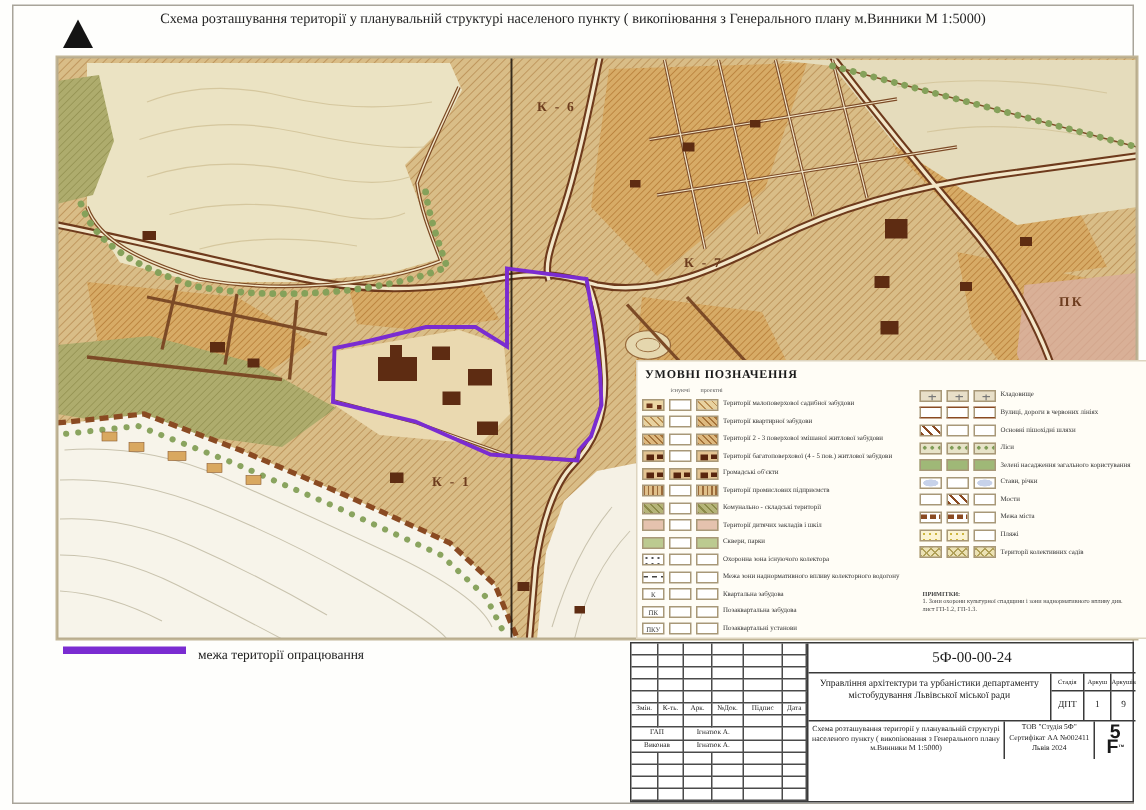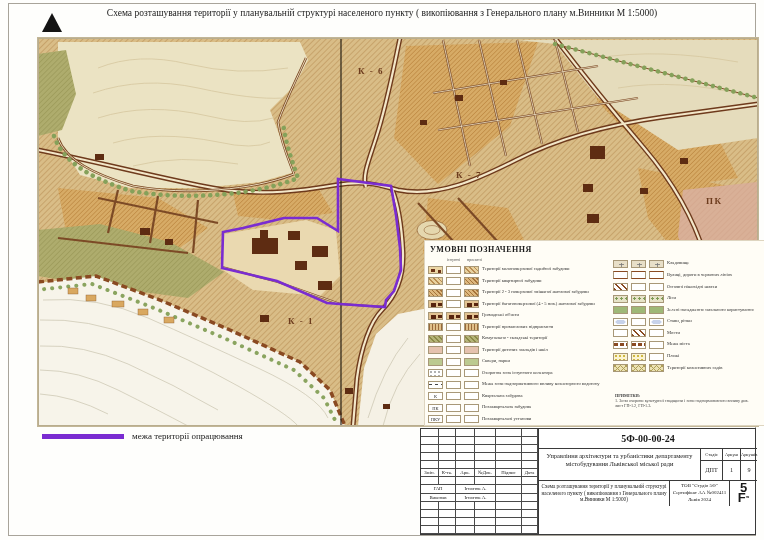--- a/index.html
+++ b/index.html
@@ -51,35 +51,35 @@
   .forest{background-color:#e7e3c8;background-image:radial-gradient(circle,#7d9b55 0 1px,transparent 1.2px);background-size:5px 5px;}
   .pond{background:radial-gradient(ellipse at center,#c7d2ea 0 52%,#fff 58%);}
   .border-sw{background-color:#fff;background-image:repeating-linear-gradient(90deg,#8a4a22 0 4px,#fff 4px 6px);
        background-size:100% 3px;background-position:center;background-repeat:no-repeat;}
   .beach{background-color:#fbf3d2;background-image:radial-gradient(circle,#cdb63e 0 .7px,transparent .9px);background-size:4px 4px;}
   .gard{background-color:#ece2b4;
        background-image:repeating-linear-gradient(45deg,#b0a058 0 .8px,transparent .8px 4px),
                         repeating-linear-gradient(-45deg,#b0a058 0 .8px,transparent .8px 4px);}
 
   
-  .area-legend{position:absolute;left:42px;top:431px;display:flex;align-items:center;gap:8px;}
+  .area-legend{position:absolute;left:42px;top:431px;display:flex;gap:8px;}
   .area-swatch{width:82px;height:5px;background:#7a2cd1;}
   .area-label{font-size:9px;color:#222;}
 
   
   .tblock{position:absolute;left:420px;top:428px;width:336px;height:107px;background:#fff;
        border:1px solid #3a3a3a;box-sizing:border-box;font-family:"Liberation Serif",serif;}
   .tb-left{position:absolute;left:0;top:0;width:117px;height:105px;display:grid;
        grid-template-columns:18px 17px 19px 21px 26px 16px;grid-auto-rows:8.07px;}
   .tb-left .cell{border-right:.6px solid #4a4a4a;border-bottom:.6px solid #4a4a4a;
        font-size:4.8px;text-align:center;overflow:hidden;line-height:8px;box-sizing:border-box;}
   .tb-left .sp2{grid-column:span 2;}
   .tb-right{position:absolute;left:117px;top:0;width:219px;height:105px;border-left:.8px solid #3a3a3a;box-sizing:border-box;}
   .tb-r1{height:20px;border-bottom:.8px solid #3a3a3a;box-sizing:border-box;
-       font-size:10px;font-weight:bold;text-align:center;line-height:20px;}
+       font-size:10px;font-weight:normal;text-align:center;line-height:20px;}
   .tb-r2{height:27px;border-bottom:.8px solid #3a3a3a;box-sizing:border-box;
        font-size:7.3px;font-weight:bold;text-align:center;padding:2px 5px 0;line-height:1.25;}
   .tb-r3{height:32px;border-bottom:.8px solid #3a3a3a;box-sizing:border-box;display:flex;}
   .tb-client{width:162px;border-right:.6px solid #3a3a3a;box-sizing:border-box;
        font-size:6.4px;text-align:center;padding-top:3px;line-height:1.3;}
   .tb-mini{width:56px;display:grid;grid-template-columns:22px 18px 16px;grid-template-rows:12px 19px;}
   .tb-mini div{border-right:.6px solid #3a3a3a;border-bottom:.6px solid #3a3a3a;text-align:center;box-sizing:border-box;}
   .tb-mini .h{font-size:4.4px;line-height:11px;}
   .tb-mini .v{font-size:6.2px;line-height:18px;border-bottom:none;}
   .tb-mini div:nth-child(3n){border-right:none;}

